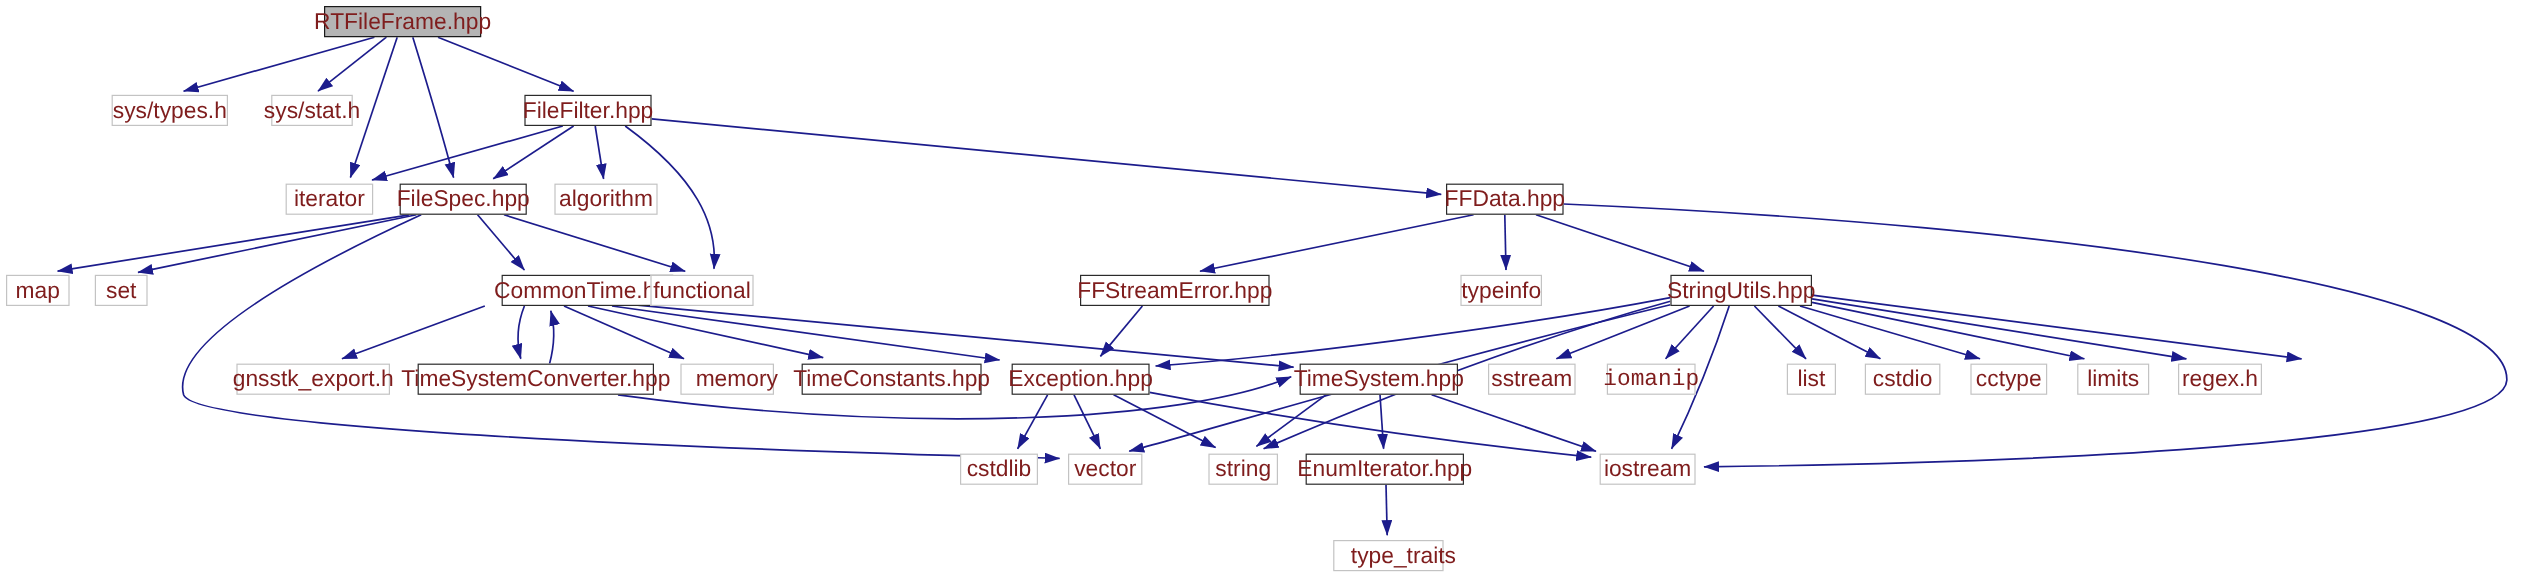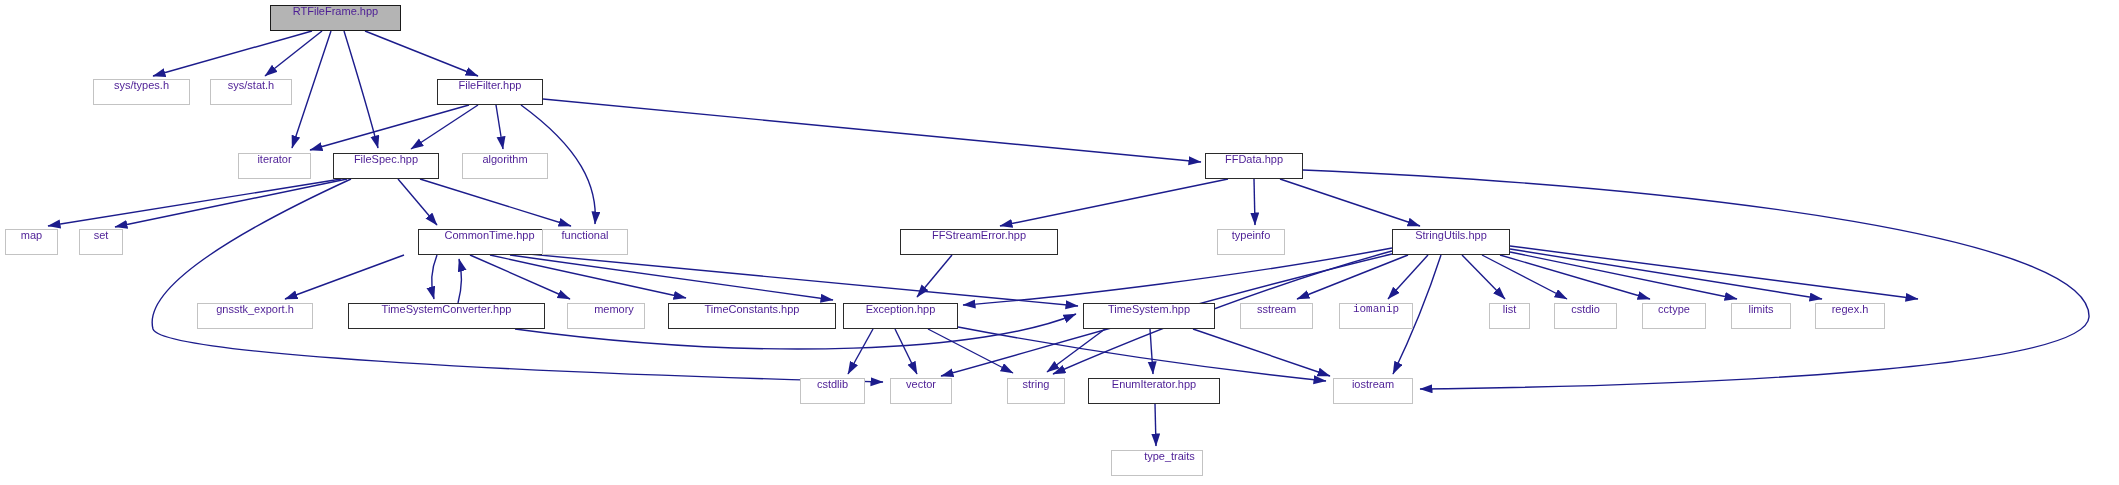--- a/index.html
+++ b/index.html
@@ -24,24 +24,25 @@
   #node-layer {
     position: absolute;
     left: 0; top: 0;
     width: 2119px;
     height: 485px;
   }
   .node {
     position: absolute;
     box-sizing: border-box;
     display: flex;
+    align-items: center;
     justify-content: center;
     background: #ffffff;
-    color: #4c1d95;
-    font-size: 11px;
+    color: #7f1d1d;
+    font-size: 19px;
     white-space: nowrap;
     line-height: 1;
     z-index: 2;
   }
   .node.ext  { border: 1px solid #c3c3c3; }
   .node.doc  { border: 1.4px solid #2b2b2b; }
   .node.root { border: 1.4px solid #1a1a1a; background: #b4b4b4; }
   .edge-path {
     fill: none;
     stroke-width: 1.4px;
@@ -108,21 +109,21 @@
         <path d="M1155,404 L1156,446" class="edge-path" stroke="#1c1c8c" marker-end="url(#arrowhead)"></path>
       </g>
   </svg>
   <div id="node-layer">
       <div class="node root" style="left: 270px; top: 5px; width: 131px; height: 26px;">
         <span>RTFileFrame.hpp</span>
       </div>
       <div class="node ext" style="left: 93px; top: 79px; width: 97px; height: 26px;">
         <span>sys/types.h</span>
       </div>
-      <div class="node ext" style="left: 210px; top: 79px; width: 82px; height: 26px;">
+      <div class="node ext" style="left: 226px; top: 79px; width: 68px; height: 26px;">
         <span>sys/stat.h</span>
       </div>
       <div class="node doc" style="left: 437px; top: 79px; width: 106px; height: 26px;">
         <span>FileFilter.hpp</span>
       </div>
       <div class="node ext" style="left: 238px; top: 153px; width: 73px; height: 26px;">
         <span>iterator</span>
       </div>
       <div class="node doc" style="left: 333px; top: 153px; width: 106px; height: 26px;">
         <span>FileSpec.hpp</span>
@@ -147,30 +148,30 @@
       </div>
       <div class="node doc" style="left: 900px; top: 229px; width: 158px; height: 26px;">
         <span>FFStreamError.hpp</span>
       </div>
       <div class="node ext" style="left: 1217px; top: 229px; width: 68px; height: 26px;">
         <span>typeinfo</span>
       </div>
       <div class="node doc" style="left: 1392px; top: 229px; width: 118px; height: 26px;">
         <span>StringUtils.hpp</span>
       </div>
-      <div class="node ext" style="left: 197px; top: 303px; width: 116px; height: 26px;">
+      <div class="node ext" style="left: 197px; top: 303px; width: 128px; height: 26px;">
         <span>gnsstk_export.h</span>
       </div>
       <div class="node doc" style="left: 348px; top: 303px; width: 197px; height: 26px;">
         <span>TimeSystemConverter.hpp</span>
       </div>
       <div class="node ext" style="left: 567px; top: 303px; width: 78px; height: 26px; padding-left: 16px;">
         <span>memory</span>
       </div>
-      <div class="node doc" style="left: 668px; top: 303px; width: 168px; height: 26px;">
+      <div class="node doc" style="left: 668px; top: 303px; width: 150px; height: 26px;">
         <span>TimeConstants.hpp</span>
       </div>
       <div class="node doc" style="left: 843px; top: 303px; width: 115px; height: 26px;">
         <span>Exception.hpp</span>
       </div>
       <div class="node doc" style="left: 1083px; top: 303px; width: 132px; height: 26px;">
         <span>TimeSystem.hpp</span>
       </div>
       <div class="node ext" style="left: 1240px; top: 303px; width: 73px; height: 26px;">
         <span>sstream</span>

